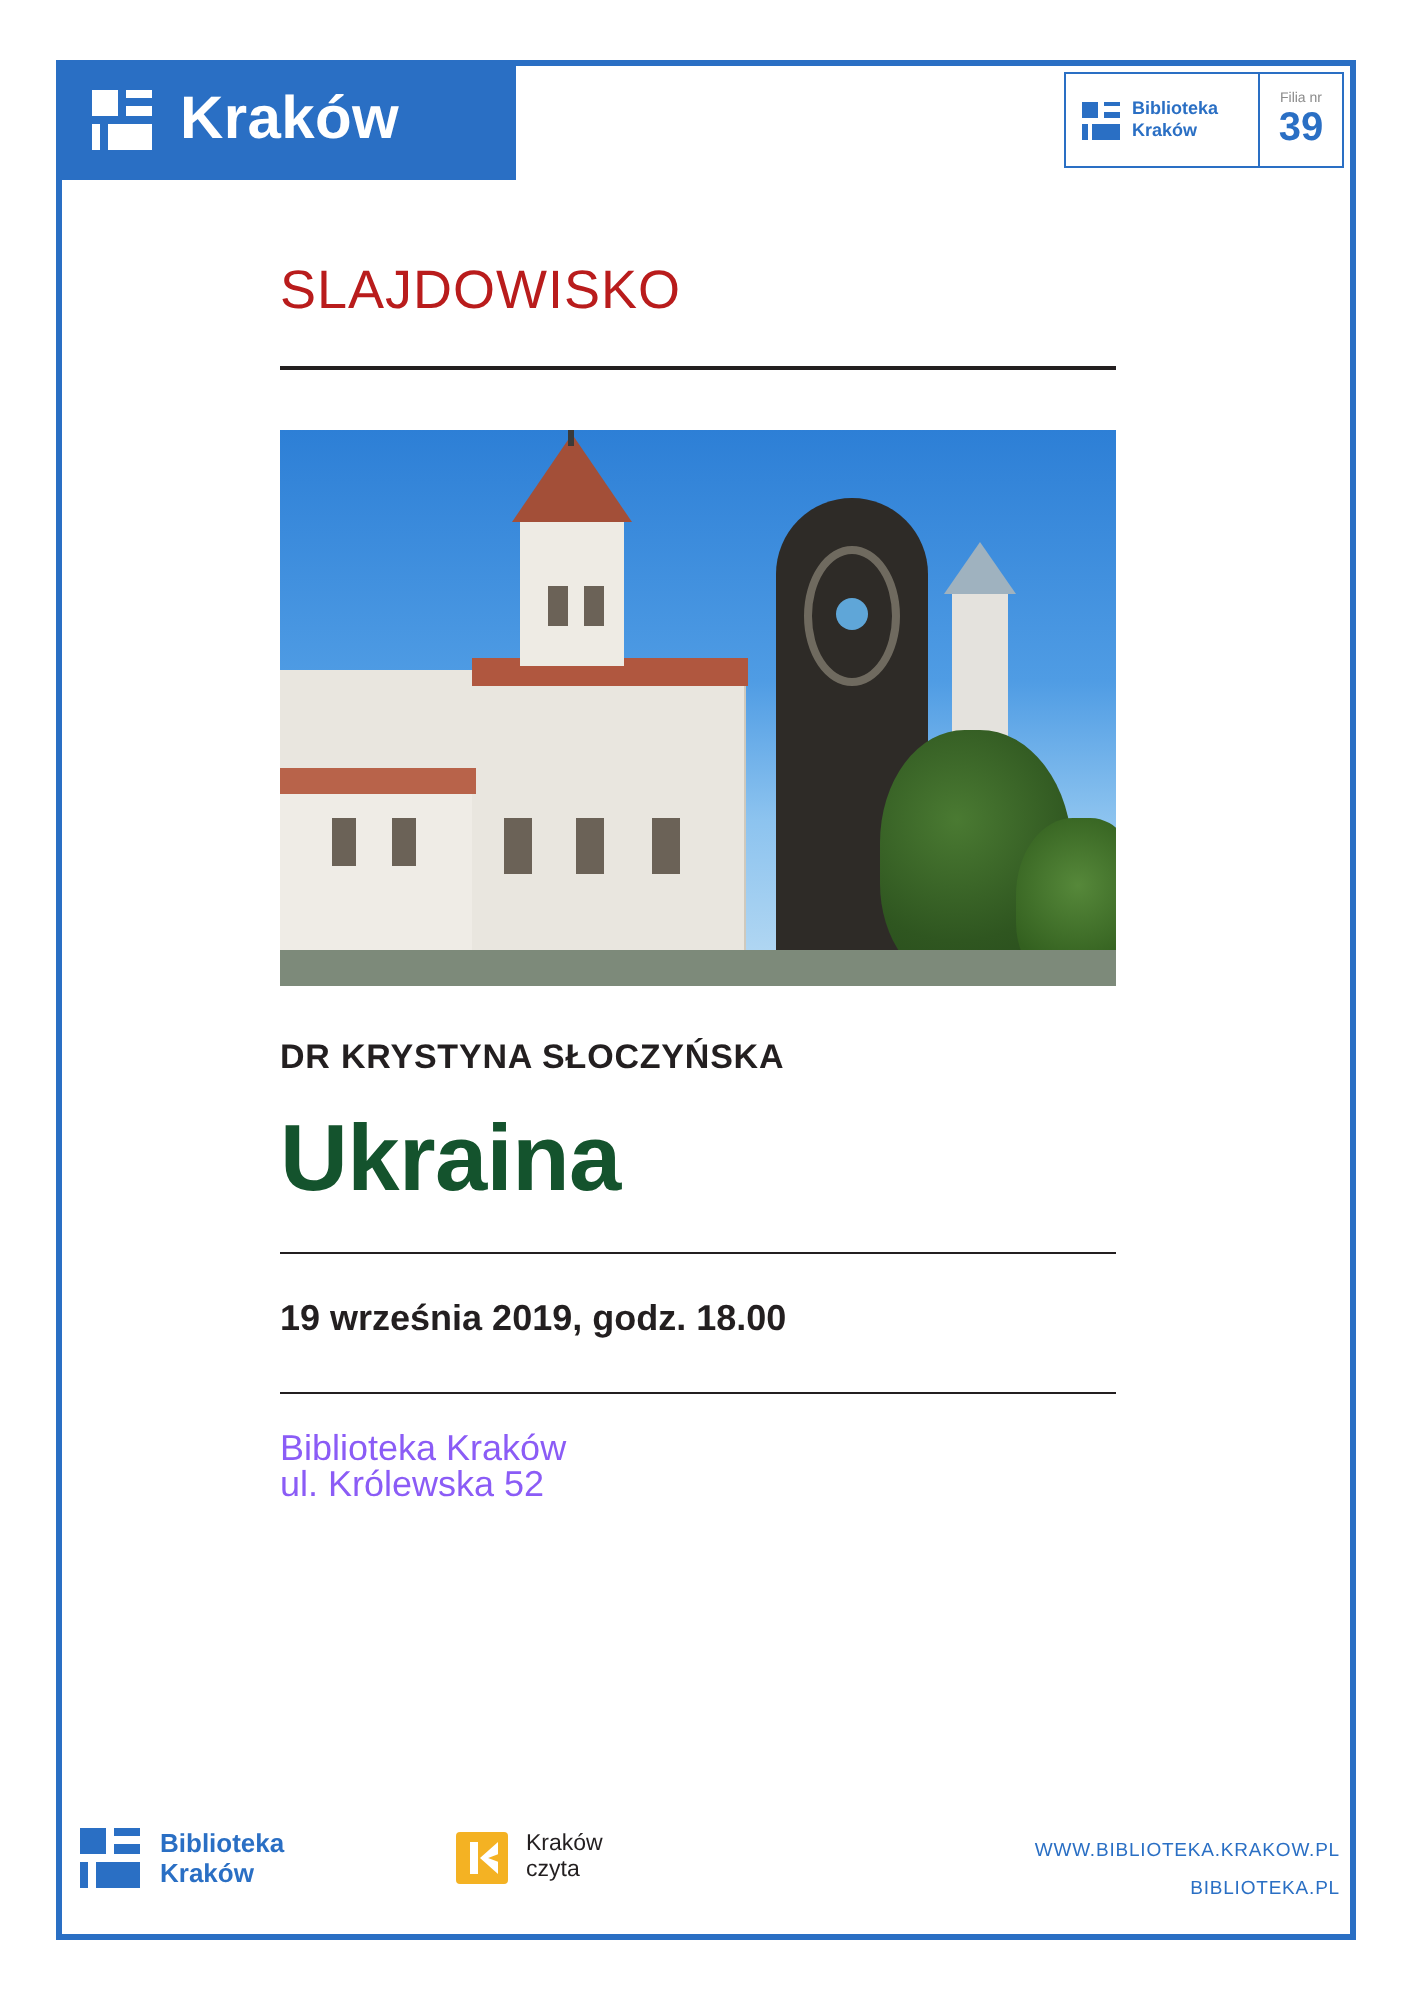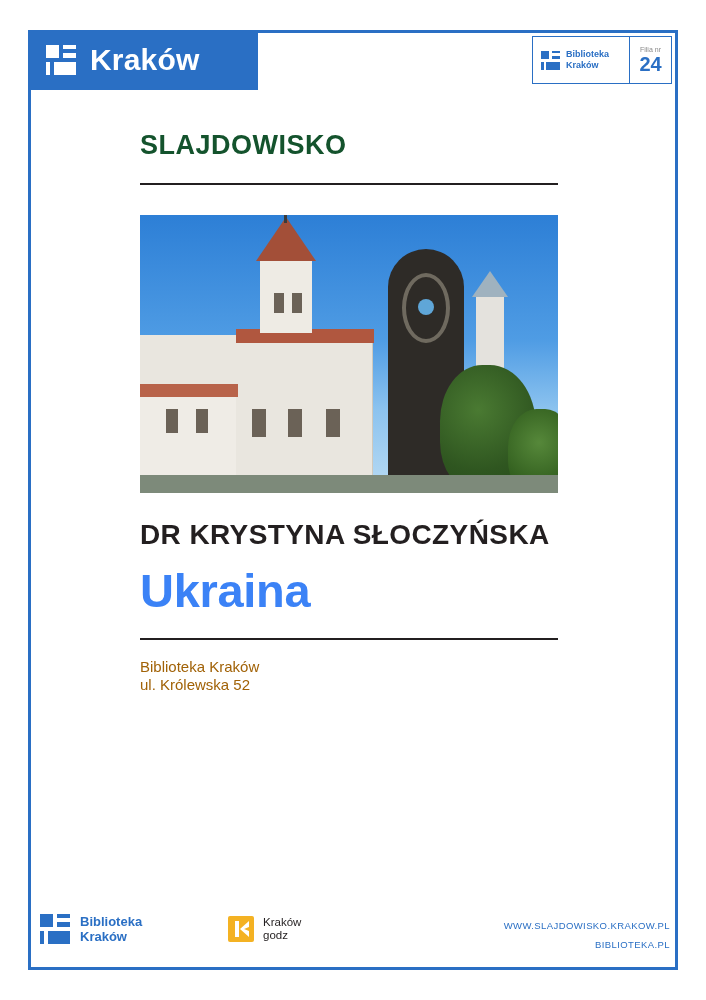--- a/index.html
+++ b/index.html
@@ -141,23 +141,23 @@
   
   .content {
     position: absolute;
     left: 140px;
     top: 130px;
     width: 418px;
   }
 
   .kicker {
     font-size: 27px;
-    font-weight: bold;
+    font-weight: normal;
     letter-spacing: 0.5px;
-    color: #14532d;
+    color: #b91c1c;
     margin: 0 0 22px 0;
   }
 
   .rule {
     height: 2px;
     background: #231f20;
     width: 418px;
   }
   .rule-thin {
     height: 1px;
@@ -302,43 +302,43 @@
   .ph-ground {
     position: absolute;
     left: 0;
     bottom: 0;
     width: 418px;
     height: 18px;
     background: #7d8a7a;
   }
 
   .author {
-    font-size: 28px;
+    font-size: 17px;
     font-weight: bold;
     letter-spacing: 0.4px;
     margin: 26px 0 0 0;
     color: #231f20;
   }
   .title-main {
     font-size: 47px;
     font-weight: bold;
-    color: #3b82f6;
+    color: #14532d;
     margin: 12px 0 20px 0;
     letter-spacing: -0.3px;
   }
   .date {
     font-size: 18px;
     font-weight: bold;
     margin: 22px 0 26px 0;
     color: #231f20;
   }
   .venue {
-    font-size: 15px;
+    font-size: 18px;
     line-height: 18px;
-    color: #a16207;
+    color: #8b5cf6;
   }
 
   
   .footer-bar {
     position: absolute;
     left: 28px;
     bottom: 120px;
     width: 650px;
     height: 30px;
     background: #2a6fc4;
@@ -462,21 +462,21 @@
           <span class="bm-d"></span>
           <span class="bm-e"></span>
       </span>
       <span class="bk-text">
         <span>Biblioteka</span><br>
         <span>Kraków</span>
       </span>
     </div>
     <div class="filia-box">
       <span class="filia-label">Filia nr</span>
-      <span class="filia-num">24</span>
+      <span class="filia-num">39</span>
     </div>
   </div>
 
   <div class="content">
 
     <div class="kicker">SLAJDOWISKO</div>
     <div class="rule"></div>
 
     <div class="photo">
       <div class="ph-building"></div>
@@ -501,20 +501,21 @@
       <div class="ph-tree"></div>
       <div class="ph-tree2"></div>
       <div class="ph-ground"></div>
     </div>
 
     <div class="author">DR KRYSTYNA SŁOCZYŃSKA</div>
     <div class="title-main">Ukraina</div>
 
     <div class="rule-thin"></div>
 
+    <div class="date">19 września 2019, godz. 18.00</div>
 
     <div class="rule-thin" style="margin-bottom:18px;"></div>
 
     <div class="venue">
       <div>Biblioteka Kraków</div>
       <div>ul. Królewska 52</div>
     </div>
   </div>
 
 
@@ -530,23 +531,23 @@
       <span class="foot-logo-text">
         <span>Biblioteka</span><br>
         <span>Kraków</span>
       </span>
     </div>
 
     <div class="czyta">
       <span class="czyta-mark"></span>
       <span class="czyta-text">
         <span>Kraków</span><br>
-        <span>godz</span>
+        <span>czyta</span>
       </span>
     </div>
 
     <div class="foot-links">
-      <div>WWW.SLAJDOWISKO.KRAKOW.PL</div>
+      <div>WWW.BIBLIOTEKA.KRAKOW.PL</div>
       <div>BIBLIOTEKA.PL</div>
     </div>
   </div>
 
 </div>
 
 </body></html>

